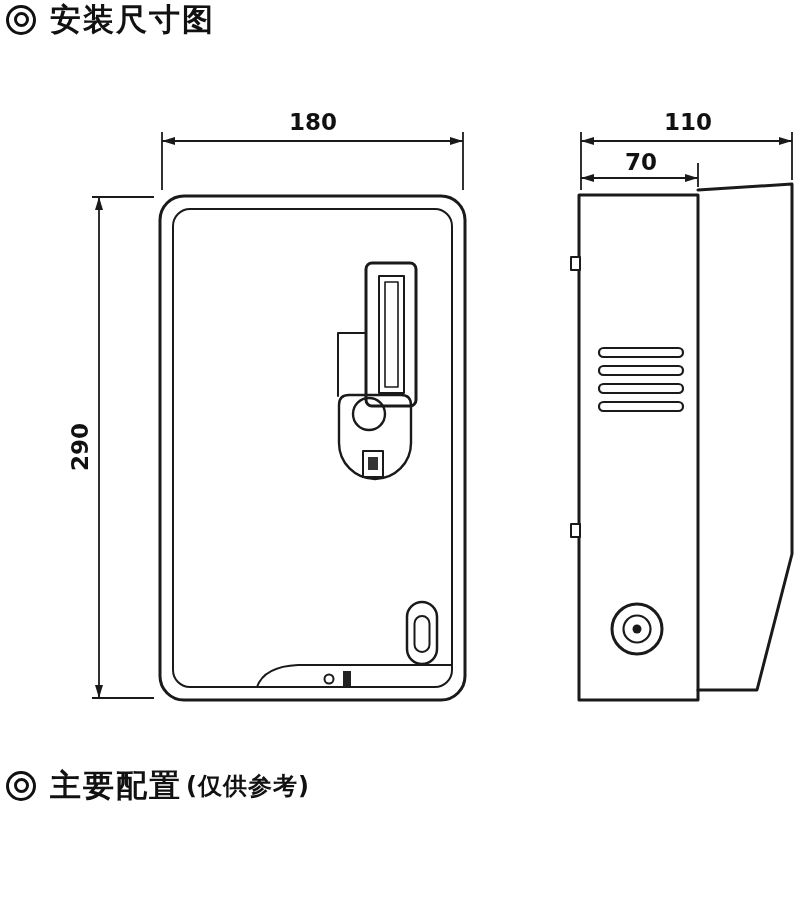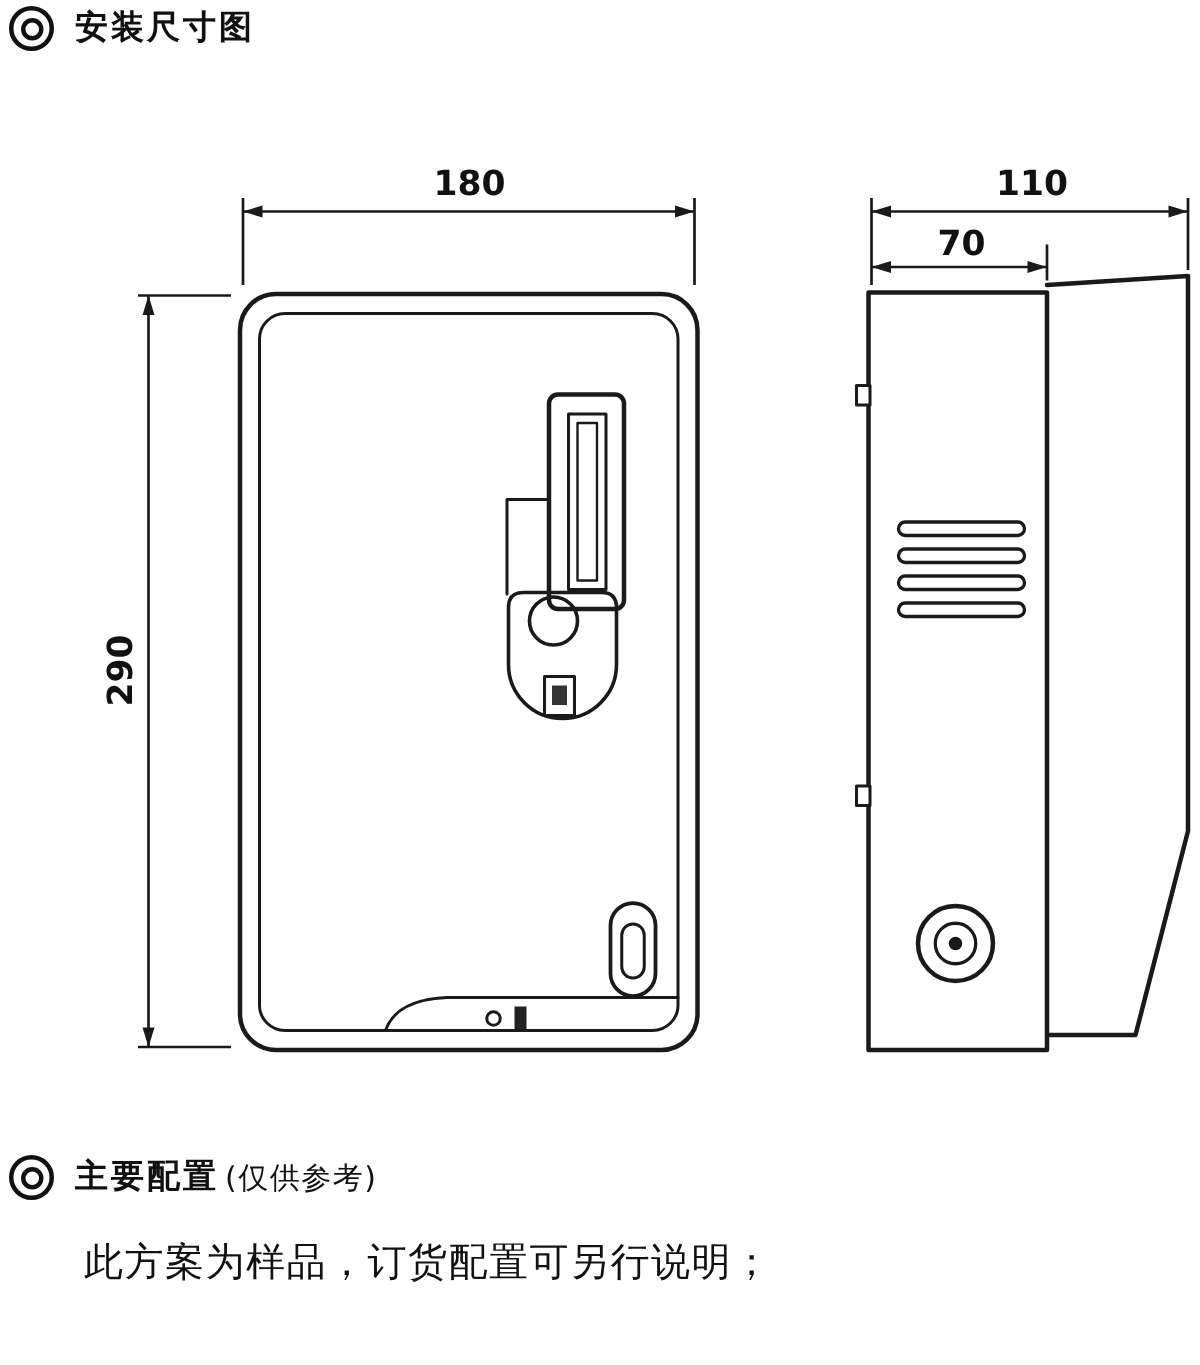--- a/index.html
+++ b/index.html
@@ -4,22 +4,22 @@
 <style>
   html,body{margin:0;padding:0;background:#fff;}
   body{font-family:"DejaVu Sans","Liberation Sans",sans-serif;}
   .page{position:relative;width:800px;height:910px;background:#fff;overflow:hidden;color:#111;}
   .sec-header{position:absolute;display:flex;align-items:center;gap:14px;}
   #hdr1{left:6px;top:4px;}
   #hdr2{left:6px;top:770px;}
   .bullseye{width:24px;height:24px;border:3px solid #111;border-radius:50%;
             display:inline-flex;align-items:center;justify-content:center;flex:0 0 auto;}
   .bullseye::after{content:"";width:9px;height:9px;border:3px solid #111;border-radius:50%;}
-  .sec-title{font-size:22px;font-weight:bold;letter-spacing:2px;line-height:1;}
-  .sec-sub{font-size:20px;font-weight:normal;letter-spacing:1px;line-height:1;margin-left:-10px;}
+  .sec-title{font-size:31px;font-weight:bold;letter-spacing:2px;line-height:1;}
+  .sec-sub{font-size:24px;font-weight:bold;letter-spacing:1px;line-height:1;margin-left:-10px;}
   .body-text{position:absolute;left:56px;top:822px;font-size:26px;line-height:1.6;letter-spacing:1px;}
   .body-text span{display:block;}
   svg text{font-family:"DejaVu Sans","Liberation Sans",sans-serif;font-weight:bold;fill:#111;}
   .drawing{position:absolute;left:0;top:0;}
 </style>
 </head>
 <body>
 
 <div class="page">
 
@@ -125,16 +125,15 @@
     <span class="sec-title">安装尺寸图</span>
   </div>
 
   <div class="sec-header" id="hdr2">
     <span class="bullseye"></span>
     <span class="sec-title">主要配置</span>
     <span class="sec-sub">(仅供参考)</span>
   </div>
 
   <div class="body-text">
-    <span>此方案为样品，订货配置可另行说明；</span>
   </div>
 
 </div>
 
 </body></html>

